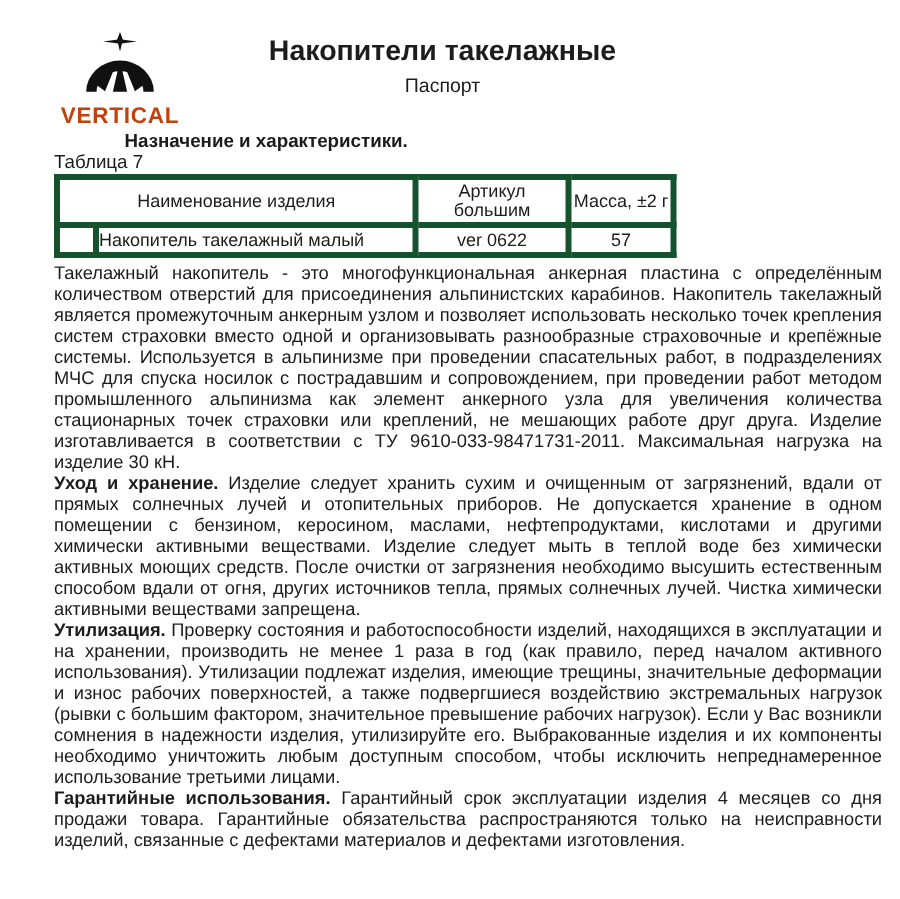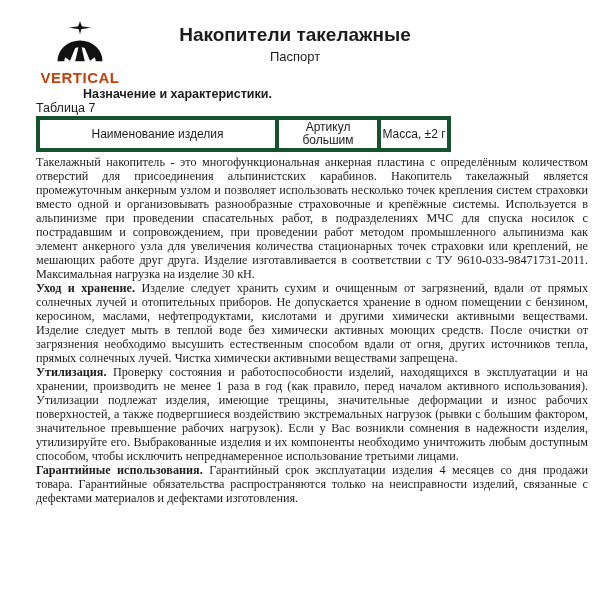--- a/index.html
+++ b/index.html
@@ -23,21 +23,21 @@
   table.products th, table.products td{
     border:4px solid #14532d;font-size:12px;font-weight:normal;
     padding:0;vertical-align:middle;
   }
   table.products thead th{height:28px;text-align:center;line-height:13px;}
   table.products tbody td{height:16px;line-height:15px;}
   .cell-line{display:block;}
   td.name-cell{text-align:left;padding-left:5px;}
   td.center-cell{text-align:center;}
   .paragraphs{margin-top:3px;font-size:12.2px;line-height:14px;text-align:justify;}
-  .paragraphs p{margin:0;font-family:Liberation Serif, serif;}
+  .paragraphs p{margin:0;}
   .lead{font-weight:bold;}
 </style>
 </head>
 <body>
 
 <div class="page">
 
   <div class="header">
     <div class="logo">
       <span>
@@ -75,20 +75,26 @@
         <tr>
           <th colspan="2">Наименование изделия</th>
           <th>
             <span class="cell-line">Артикул</span>
             <span class="cell-line">большим</span>
           </th>
           <th>Масса, ±2 г</th>
         </tr>
       </thead>
       <tbody>
+        <tr>
+          <td></td>
+          <td class="name-cell">Накопитель такелажный малый</td>
+          <td class="center-cell">ver 0622</td>
+          <td class="center-cell">57</td>
+        </tr>
       </tbody>
     </table>
 
     <div class="paragraphs">
       <p><span class="lead"></span> <span>Такелажный накопитель - это многофункциональная анкерная пластина с определённым количеством отверстий для присоединения альпинистских карабинов. Накопитель такелажный является промежуточным анкерным узлом и позволяет использовать несколько точек крепления систем страховки вместо одной и организовывать разнообразные страховочные и крепёжные системы. Используется в альпинизме при проведении спасательных работ, в подразделениях МЧС для спуска носилок с пострадавшим и сопровождением, при проведении работ методом промышленного альпинизма как элемент анкерного узла для увеличения количества стационарных точек страховки или креплений, не мешающих работе друг друга. Изделие изготавливается в соответствии с ТУ 9610-033-98471731-2011. Максимальная нагрузка на изделие 30 кН.</span></p>
       <p><span class="lead">Уход и хранение.</span> <span>Изделие следует хранить сухим и очищенным от загрязнений, вдали от прямых солнечных лучей и отопительных приборов. Не допускается хранение в одном помещении с бензином, керосином, маслами, нефтепродуктами, кислотами и другими химически активными веществами. Изделие следует мыть в теплой воде без химически активных моющих средств. После очистки от загрязнения необходимо высушить естественным способом вдали от огня, других источников тепла, прямых солнечных лучей. Чистка химически активными веществами запрещена.</span></p>
       <p><span class="lead">Утилизация.</span> <span>Проверку состояния и работоспособности изделий, находящихся в эксплуатации и на хранении, производить не менее 1 раза в год (как правило, перед началом активного использования). Утилизации подлежат изделия, имеющие трещины, значительные деформации и износ рабочих поверхностей, а также подвергшиеся воздействию экстремальных нагрузок (рывки с большим фактором, значительное превышение рабочих нагрузок). Если у Вас возникли сомнения в надежности изделия, утилизируйте его. Выбракованные изделия и их компоненты необходимо уничтожить любым доступным способом, чтобы исключить непреднамеренное использование третьими лицами.</span></p>
       <p><span class="lead">Гарантийные использования.</span> <span>Гарантийный срок эксплуатации изделия 4 месяцев со дня продажи товара. Гарантийные обязательства распространяются только на неисправности изделий, связанные с дефектами материалов и дефектами изготовления.</span></p>
     </div>
   </div>

